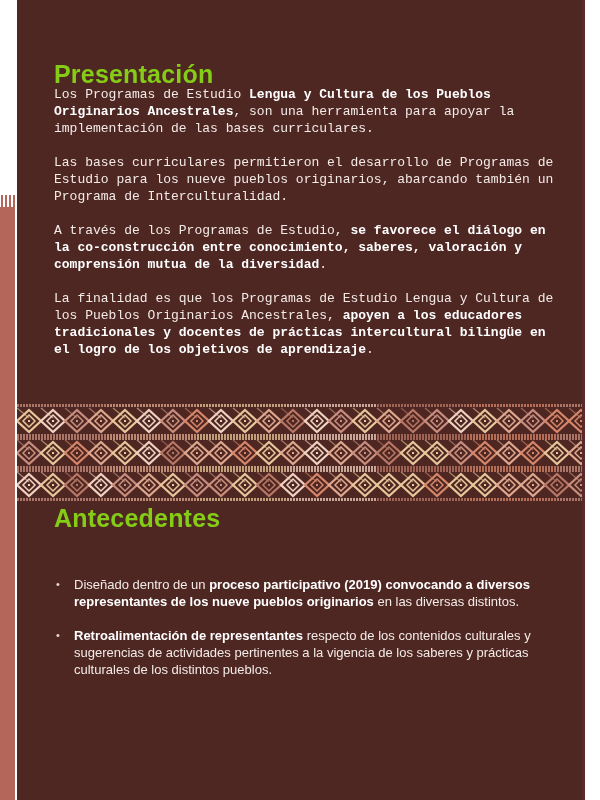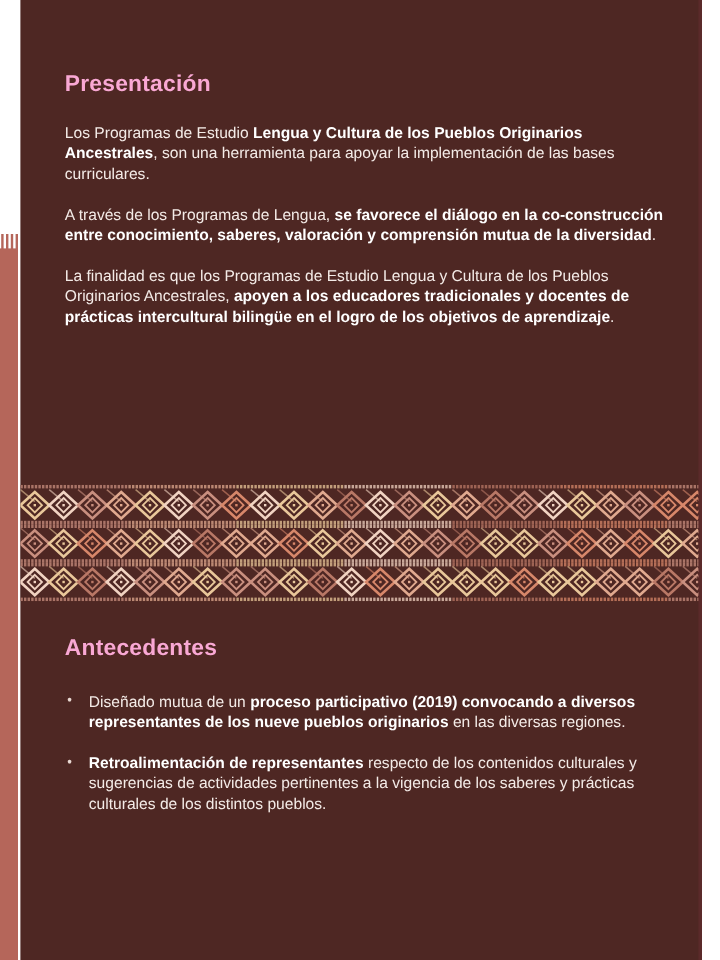--- a/index.html
+++ b/index.html
@@ -15,21 +15,21 @@
   .panel {
     position: absolute; left: 17px; top: 0; width: 568px; height: 800px;
     background: #4e2723;
   }
   .panel::after {
     content: ""; position: absolute; right: 0; top: 0; width: 3px; height: 100%;
     background: #5a2a2a;
   }
   .heading {
     position: absolute; left: 37px; margin: 0;
-    color: #f9a8d4; font-weight: bold; font-size: 19px; letter-spacing: 0.2px;
+    color: #84cc16; font-weight: bold; font-size: 25px; letter-spacing: 0.2px;
   }
   .text-block {
     position: absolute; left: 37px; width: 500px;
     color: #f4ebe7; font-size: 13px; line-height: 17px;
   }
   .text-block p { margin: 0 0 17px 0; }
   .text-block b { color: #ffffff; }
   .textile {
     position: absolute; left: 0; top: 404px; width: 568px; height: 97px;
   }
@@ -48,23 +48,24 @@
     <span></span>
     <span></span>
     <span></span>
 </div>
 <div class="left-band"></div>
 
 <div class="panel">
 
   <h1 class="heading" style="top:60px;">Presentación</h1>
 
-  <div class="text-block" style="top:102px;">
+  <div class="text-block" style="top:86px;font-family:Liberation Mono, monospace;">
     <p><span>Los Programas de Estudio </span><b>Lengua y Cultura de los Pueblos Originarios Ancestrales</b><span>, son una herramienta para apoyar la implementación de las bases curriculares.</span></p>
-    <p><span>A través de los Programas de Lengua, </span><b>se favorece el diálogo en la co-construcción entre conocimiento, saberes, valoración y comprensión mutua de la diversidad</b><span>.</span></p>
+    <p><span>Las bases curriculares permitieron el desarrollo de Programas de Estudio para los nueve pueblos originarios, abarcando también un Programa de Interculturalidad.</span></p>
+    <p><span>A través de los Programas de Estudio, </span><b>se favorece el diálogo en la co-construcción entre conocimiento, saberes, valoración y comprensión mutua de la diversidad</b><span>.</span></p>
     <p><span>La finalidad es que los Programas de Estudio Lengua y Cultura de los Pueblos Originarios Ancestrales, </span><b>apoyen a los educadores tradicionales y docentes de prácticas intercultural bilingüe en el logro de los objetivos de aprendizaje</b><span>.</span></p>
   </div>
 
   <svg class="textile" viewBox="0 0 568 97" preserveAspectRatio="none">
       <rect x="0" y="0" width="568" height="97" fill="#4e2723"></rect>
       <rect x="0" y="0" width="2" height="3" fill="#c98f7f" opacity="0.75"></rect>
       <rect x="3" y="0" width="2" height="3" fill="#c98f7f" opacity="0.75"></rect>
       <rect x="6" y="0" width="2" height="3" fill="#c98f7f" opacity="0.75"></rect>
       <rect x="9" y="0" width="2" height="3" fill="#c98f7f" opacity="0.75"></rect>
       <rect x="12" y="0" width="2" height="3" fill="#c98f7f" opacity="0.75"></rect>
@@ -1486,21 +1487,21 @@
       <polygon points="540,70 552,81 540,92 528,81" fill="none" stroke="#b97866" stroke-width="2.2"></polygon>
       <polygon points="540,75 546,81 540,87 534,81" fill="none" stroke="#b97866" stroke-width="1.5"></polygon>
       <rect x="539" y="80" width="2" height="2" fill="#b97866"></rect>
       <polyline points="528,68 540,78" fill="none" stroke="#b97866" stroke-width="1.2" opacity="0.6"></polyline>
       <polygon points="564,70 576,81 564,92 552,81" fill="none" stroke="#c98f7f" stroke-width="2.2"></polygon>
       <polygon points="564,75 570,81 564,87 558,81" fill="none" stroke="#c98f7f" stroke-width="1.5"></polygon>
       <rect x="563" y="80" width="2" height="2" fill="#c98f7f"></rect>
       <polyline points="552,68 564,78" fill="none" stroke="#c98f7f" stroke-width="1.2" opacity="0.6"></polyline>
     </svg>
 
-  <h1 class="heading" style="top:530px;">Antecedentes</h1>
+  <h1 class="heading" style="top:504px;">Antecedentes</h1>
 
   <div class="text-block" style="top:576px;">
     <ul class="bullets">
-      <li><span>Diseñado mutua de un </span><b>proceso participativo (2019) convocando a diversos representantes de los nueve pueblos originarios</b><span> en las diversas regiones.</span></li>
+      <li><span>Diseñado dentro de un </span><b>proceso participativo (2019) convocando a diversos representantes de los nueve pueblos originarios</b><span> en las diversas distintos.</span></li>
       <li><b>Retroalimentación de representantes</b><span> respecto de los contenidos culturales y sugerencias de actividades pertinentes a la vigencia de los saberes y prácticas culturales de los distintos pueblos.</span></li>
     </ul>
   </div>
 </div>
 
 </body></html>

